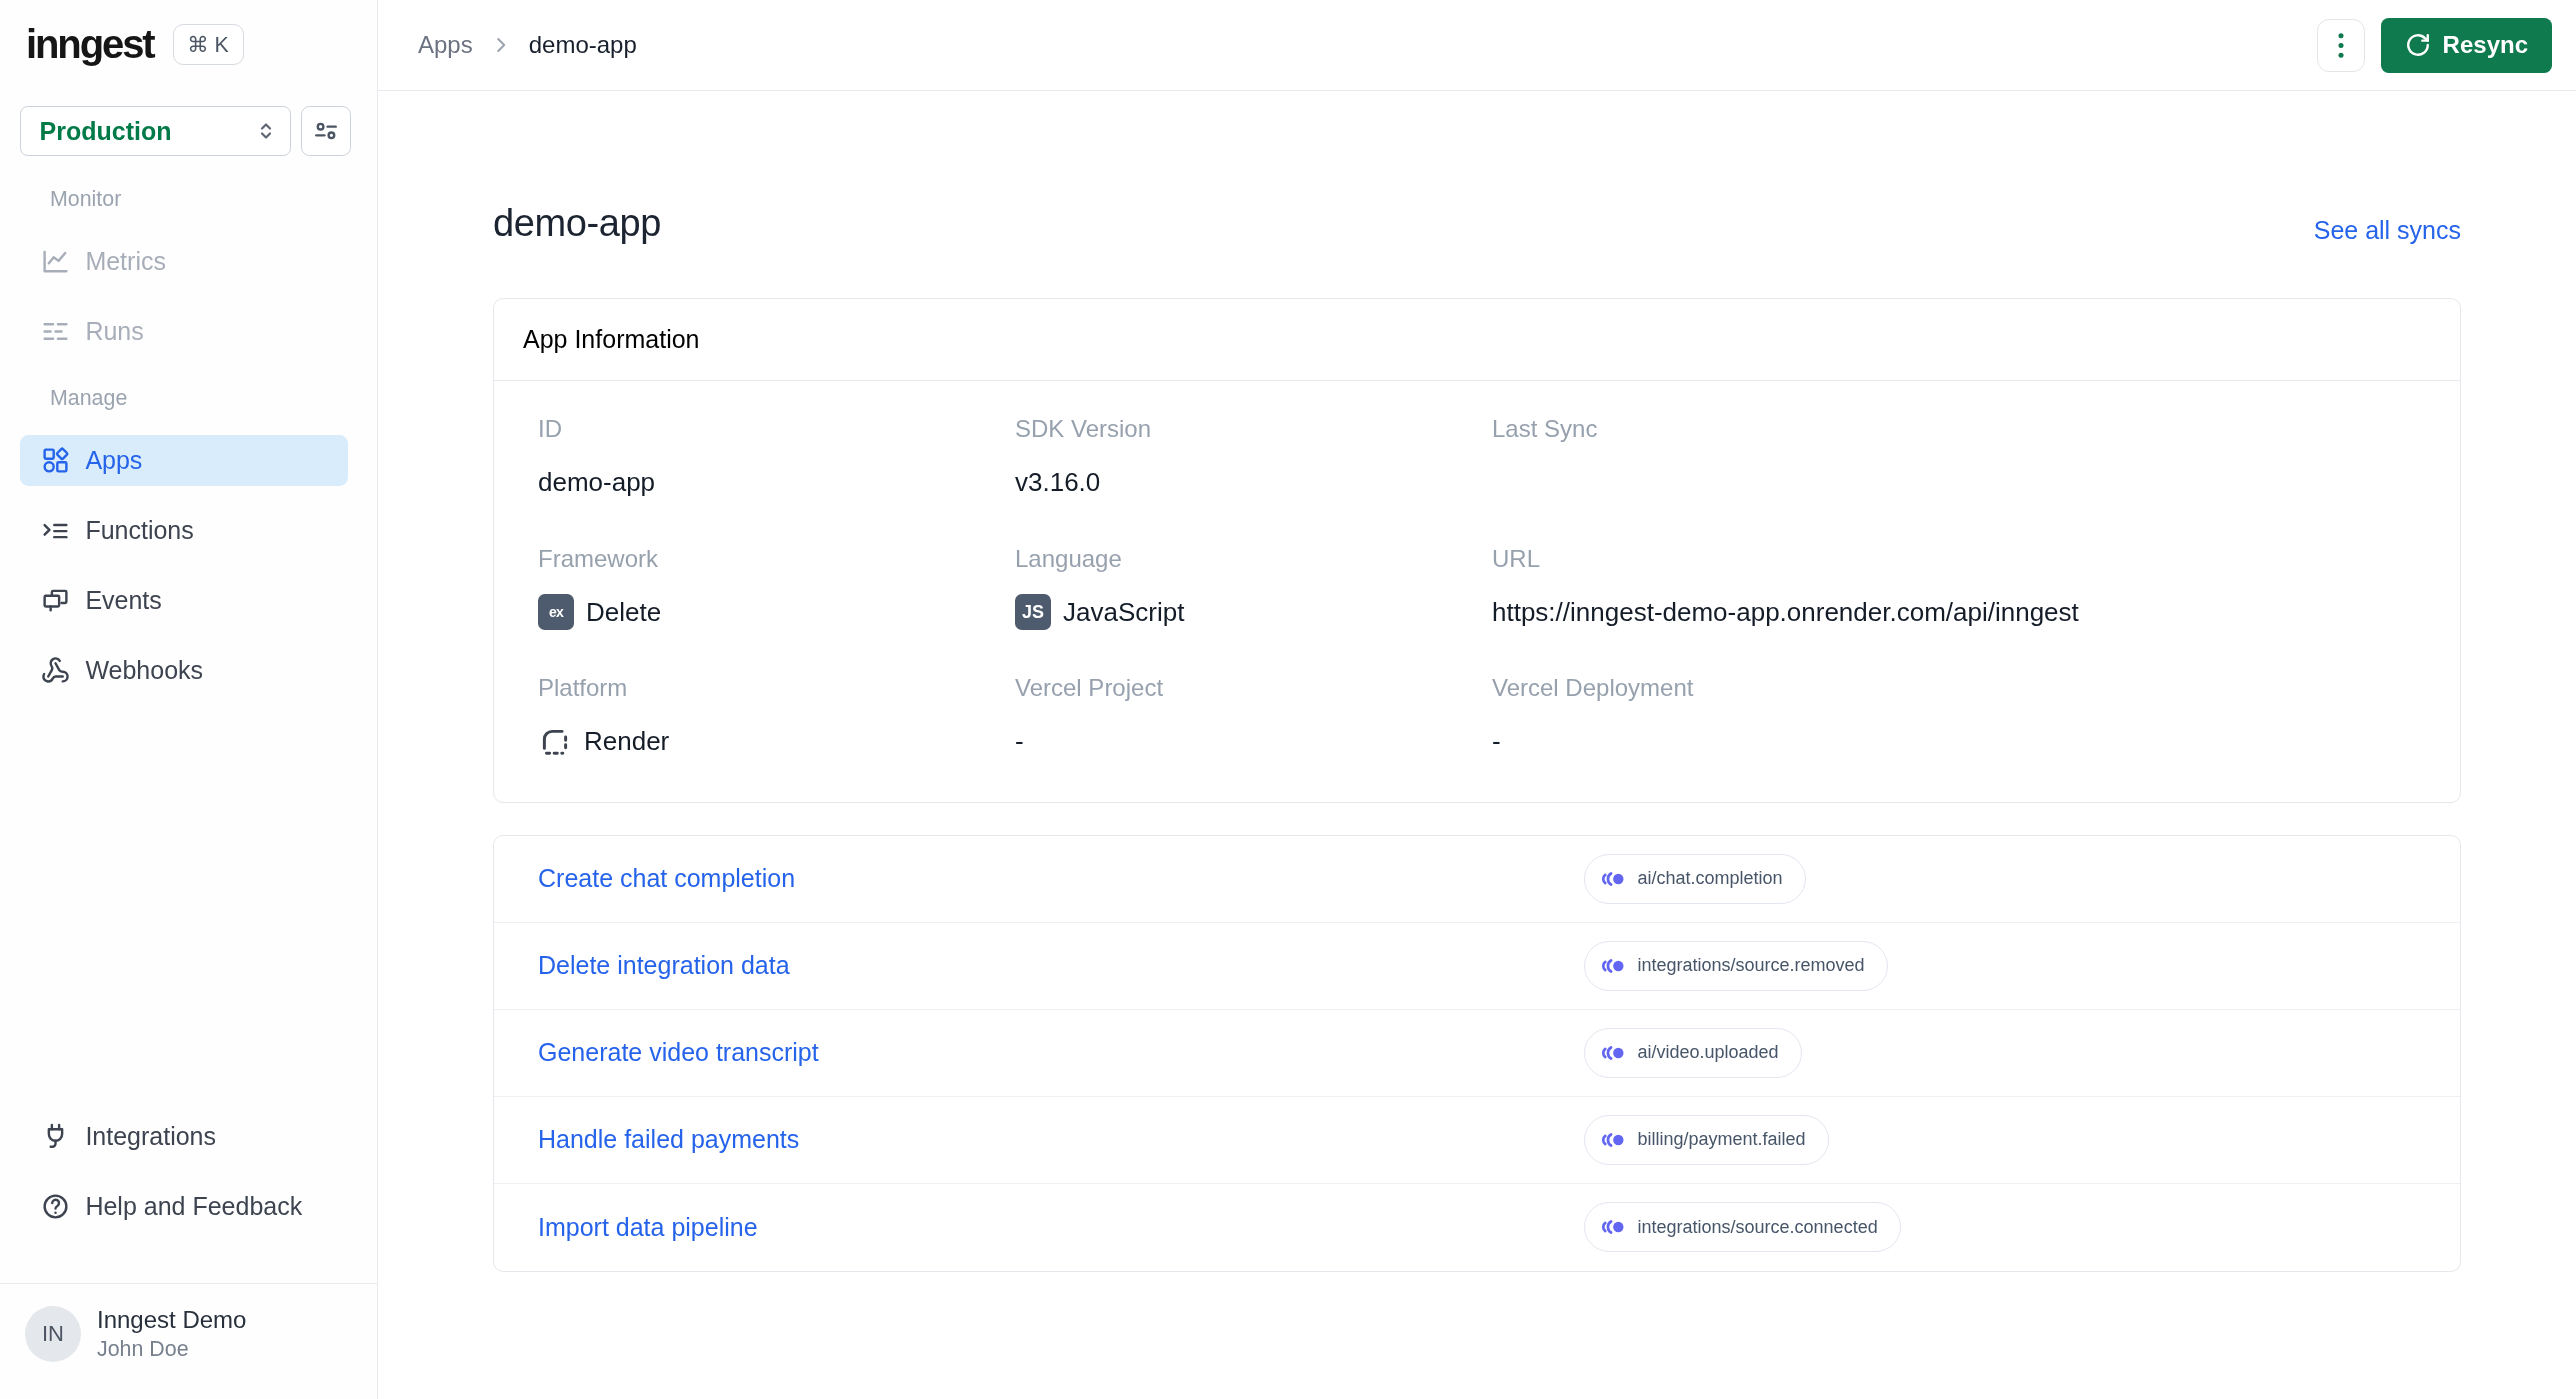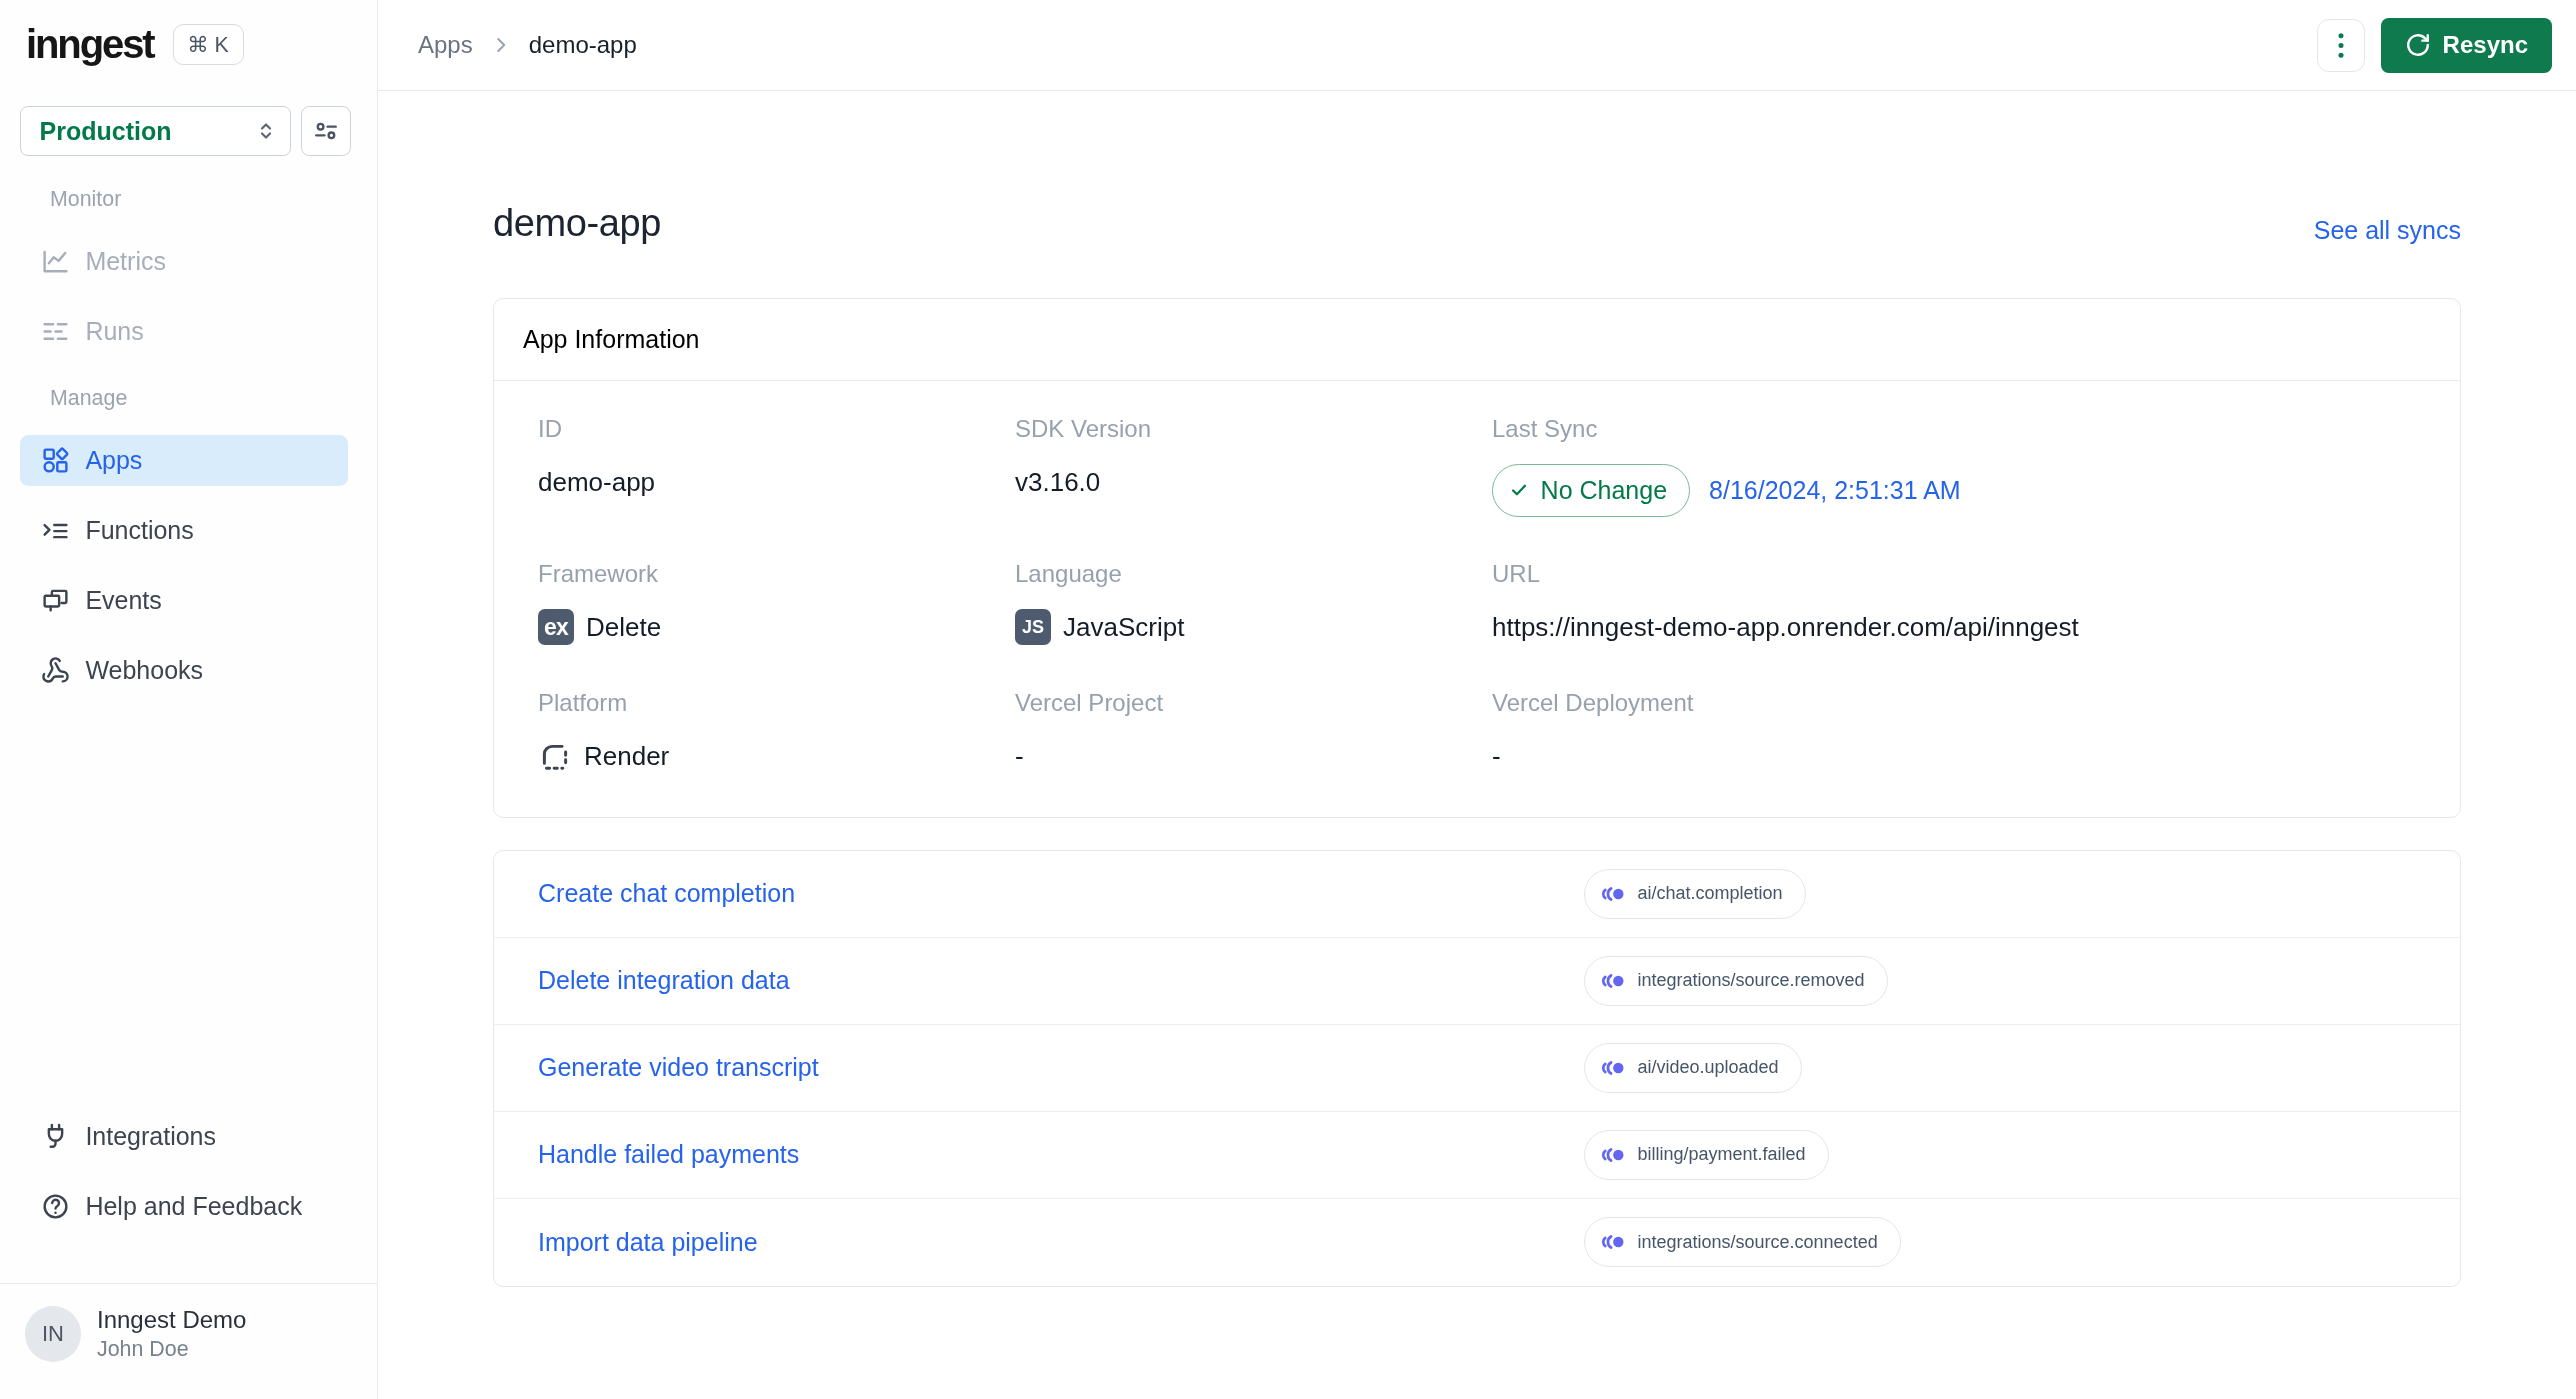--- a/index.html
+++ b/index.html
@@ -60,21 +60,21 @@
 
   .card { margin-top:53px; border:1.7px solid #e4e7eb; border-radius:10.2px; background:#fff; }
   .card-header { padding:26px 29px; font-size:25px; font-weight:500; color:#000000;
     border-bottom:1.7px solid #e7e9ec; }
   .info-grid { padding:34px 29px 41px 44px; display:grid;
     grid-template-columns:477px 477px 1fr; row-gap:43px; }
   .field-label { font-size:24px; color:#97a1ae; margin-bottom:20.5px; }
   .field-value { font-size:26px; color:#141c28; display:flex; align-items:center; gap:12px; min-height:38px; }
   .lang-chip { width:36px; height:36px; border-radius:6.8px; background:#4e5b6e; color:#fff;
     display:flex; align-items:center; justify-content:center; font-weight:700; }
-  .chip-ex { font-size:23px; letter-spacing:-0.9px; }
+  .chip-ex { font-size:14px; letter-spacing:-0.9px; }
   .chip-js { font-size:18px; }
   .sync-value { display:flex; align-items:center; gap:19px; }
   .no-change-pill { display:inline-flex; align-items:center; gap:10.2px; height:53px;
     border:1.7px solid #7bb898; border-radius:853px; padding:0 22px 0 15.4px;
     color:#027a48; font-size:25px; font-weight:500; background:#fff; cursor:default; }
   .sync-date { color:#2563eb; font-size:25px; font-weight:500; cursor:pointer; }
 
   .fn-card { margin-top:32px; margin-bottom:0; }
   .fn-head { display:grid; grid-template-columns:1046px 1fr; padding:26px 0 26px 44px;
     border-bottom:1.7px solid #e7e9ec; font-size:24px; font-weight:500; color:#414c5c; }
@@ -269,31 +269,20 @@
           <div>
             <div class="field-label">ID</div>
             <div class="field-value">demo-app</div>
           </div>
           <div>
             <div class="field-label">SDK Version</div>
             <div class="field-value">v3.16.0</div>
           </div>
           <div>
             <div class="field-label">Last Sync</div>
-            <div class="sync-value">
-              <span class="no-change-pill">
-                <span style="display:flex;">
-                  <svg width="22" height="22" viewBox="0 0 24 24" fill="none" stroke="currentColor" stroke-width="2.4" stroke-linecap="round" stroke-linejoin="round">
-                      <path d="m5.5 12.5 4.2 4.2 8.8-9.4"></path>
-                    </svg>
-                </span>
-                <span>No Change</span>
-              </span>
-              <span class="sync-date">8/16/2024, 2:51:31 AM</span>
-            </div>
           </div>
 
           <div>
             <div class="field-label">Framework</div>
             <div class="field-value">
               <span class="lang-chip chip-ex">ex</span>
               <span>Delete</span>
             </div>
           </div>
           <div>

